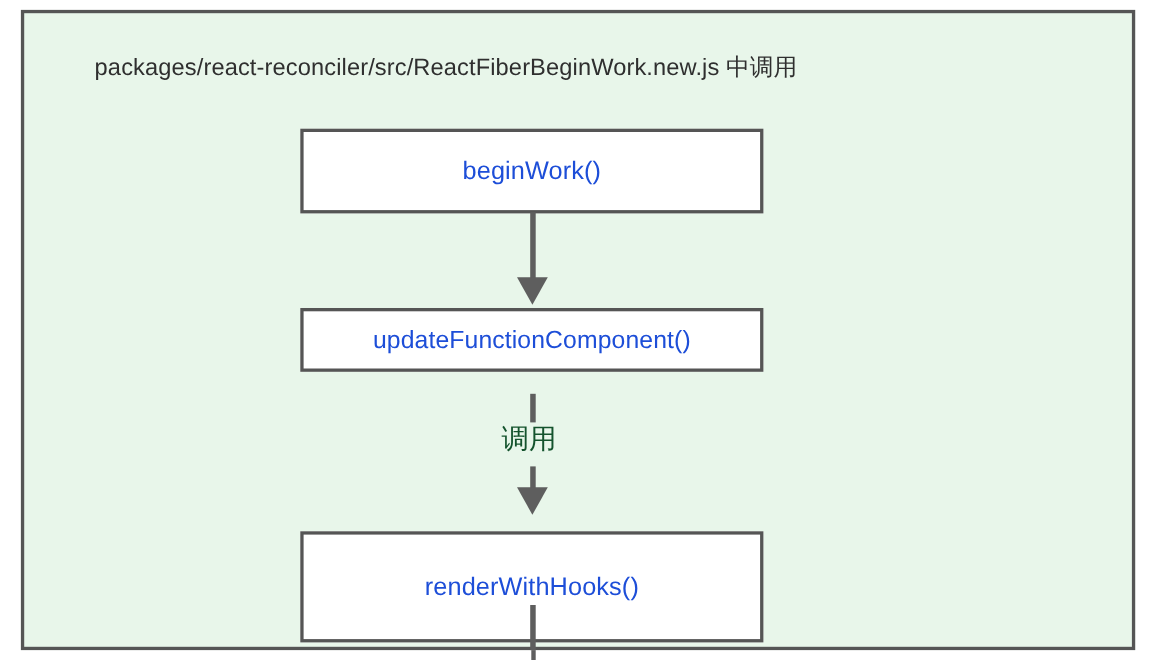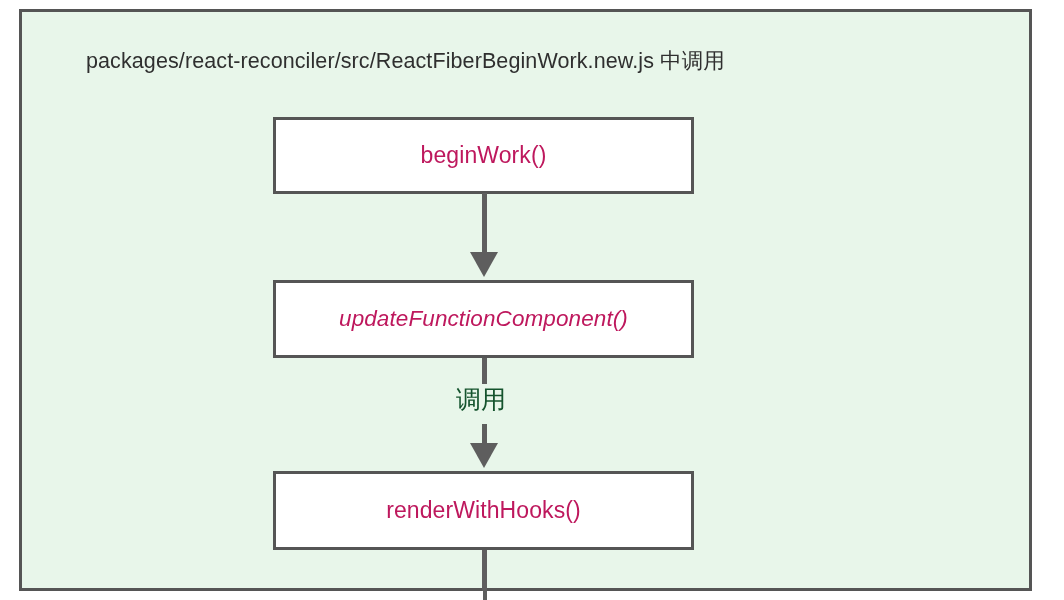--- a/index.html
+++ b/index.html
@@ -48,27 +48,27 @@
   .node {
     position: absolute;
     left: 273px;
     width: 421px;
     background: #ffffff;
     border: 3px solid #555555;
     box-sizing: border-box;
     display: flex;
     align-items: center;
     justify-content: center;
-    color: #be185d;
+    color: #1d4ed8;
     font-size: 23px;
     letter-spacing: 0.1px;
   }
   .node-1 { top: 117px; height: 77px; }
-  .node-2 { top: 280px; height: 78px; font-style: italic; }
-  .node-3 { top: 471px; height: 79px; }
+  .node-2 { top: 280px; height: 58px; }
+  .node-3 { top: 483px; height: 101px; }
   .node-2 .node-label { font-size: 22.5px; }
 
   
   .edge-line {
     position: absolute;
     left: 482px;
     width: 5px;
     background: #5e5e5e;
   }
   

